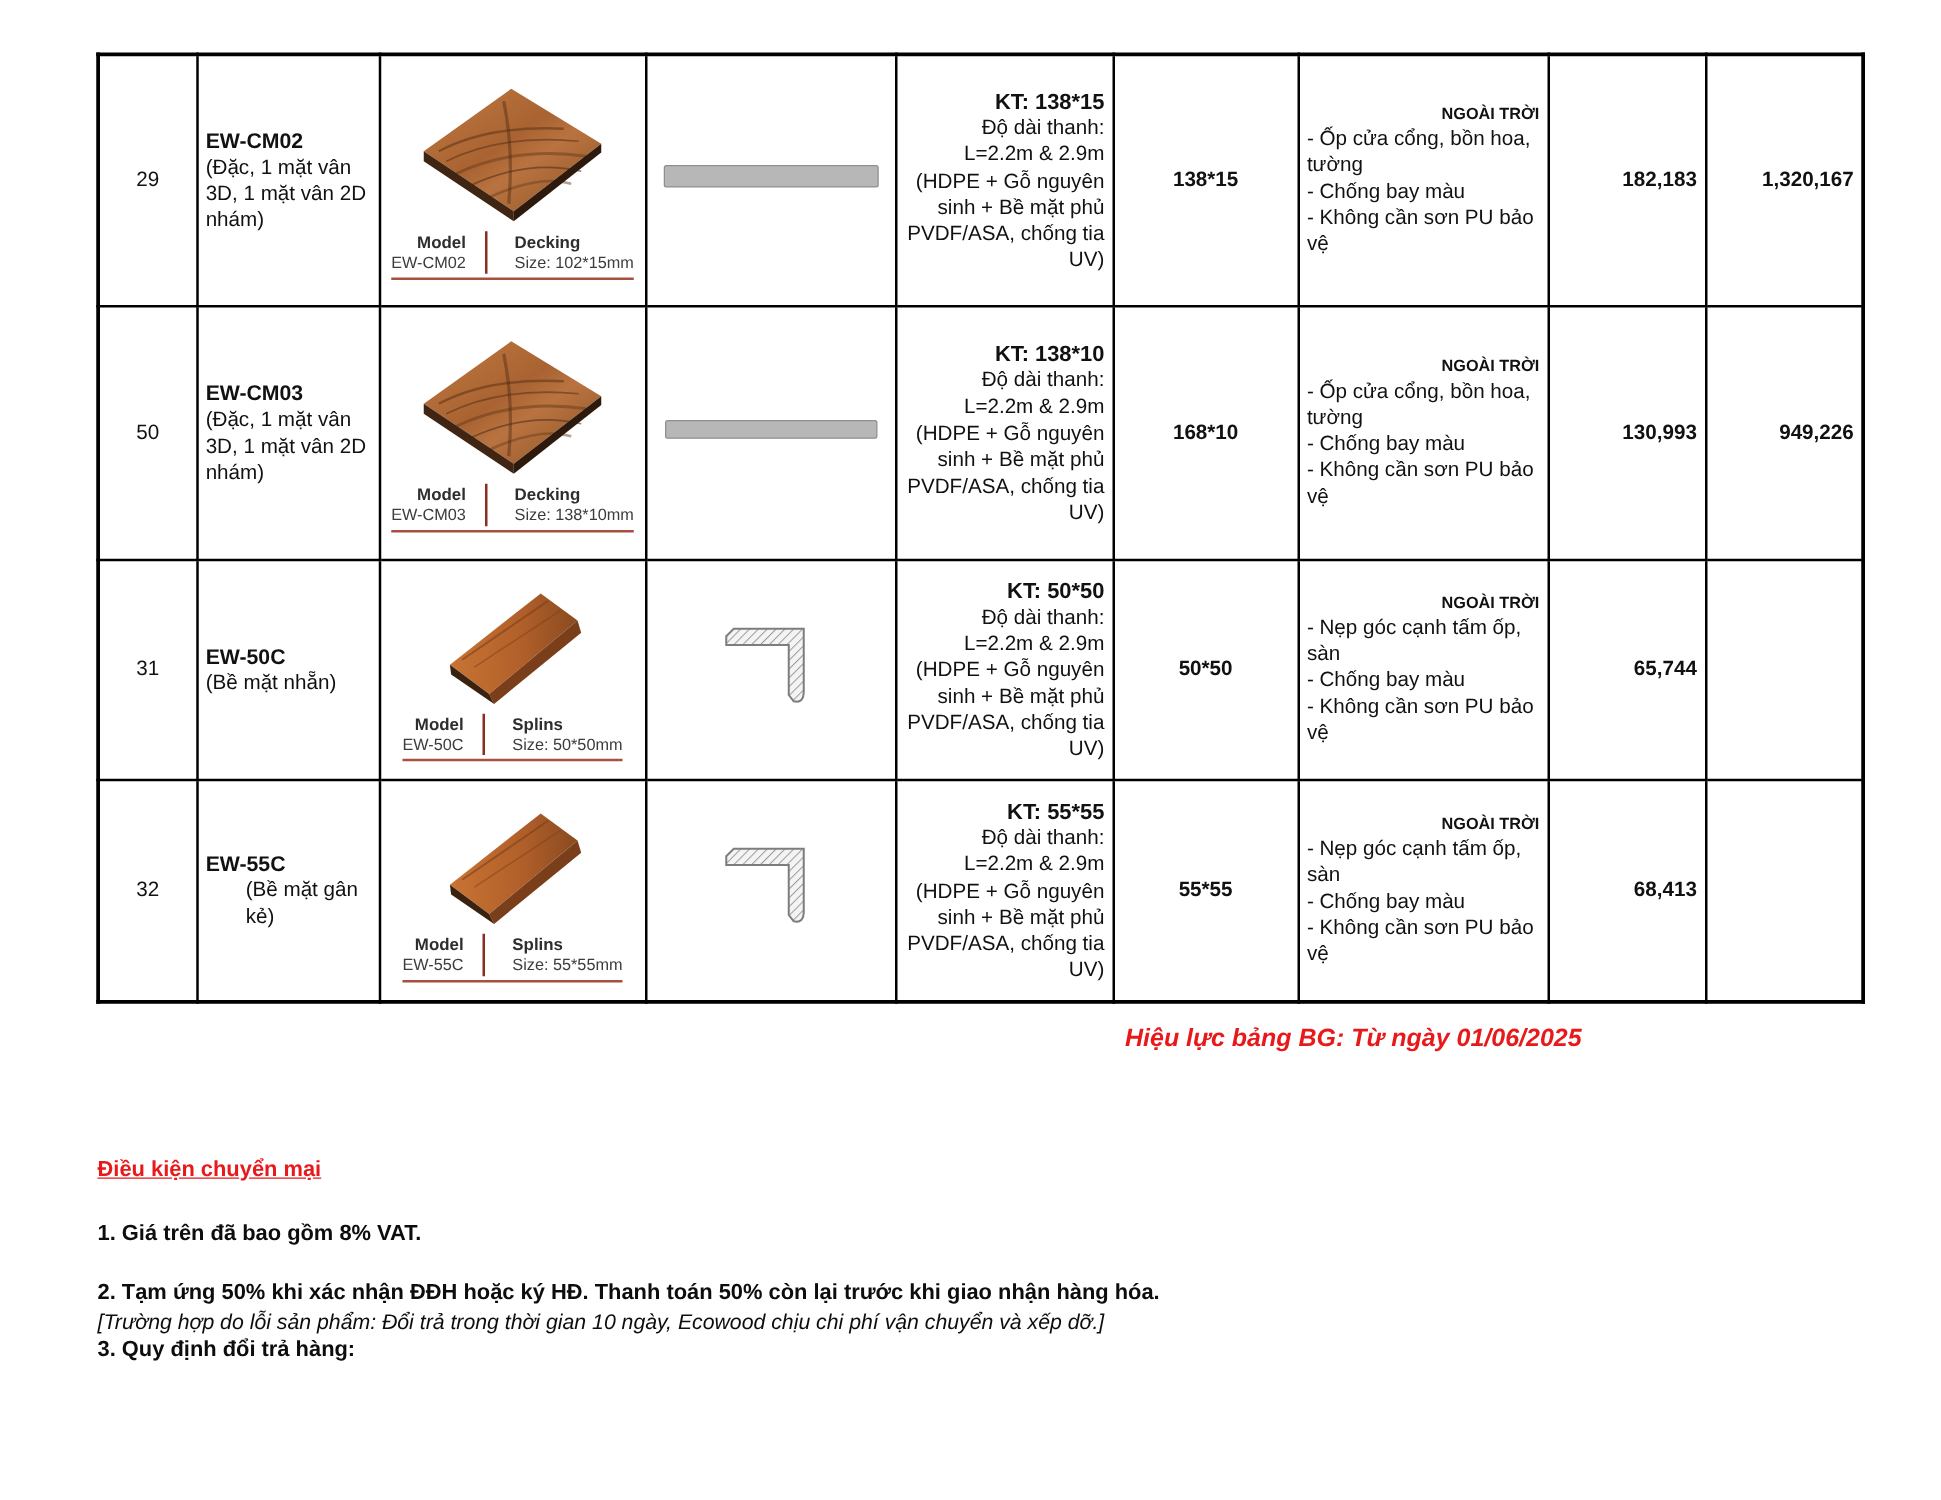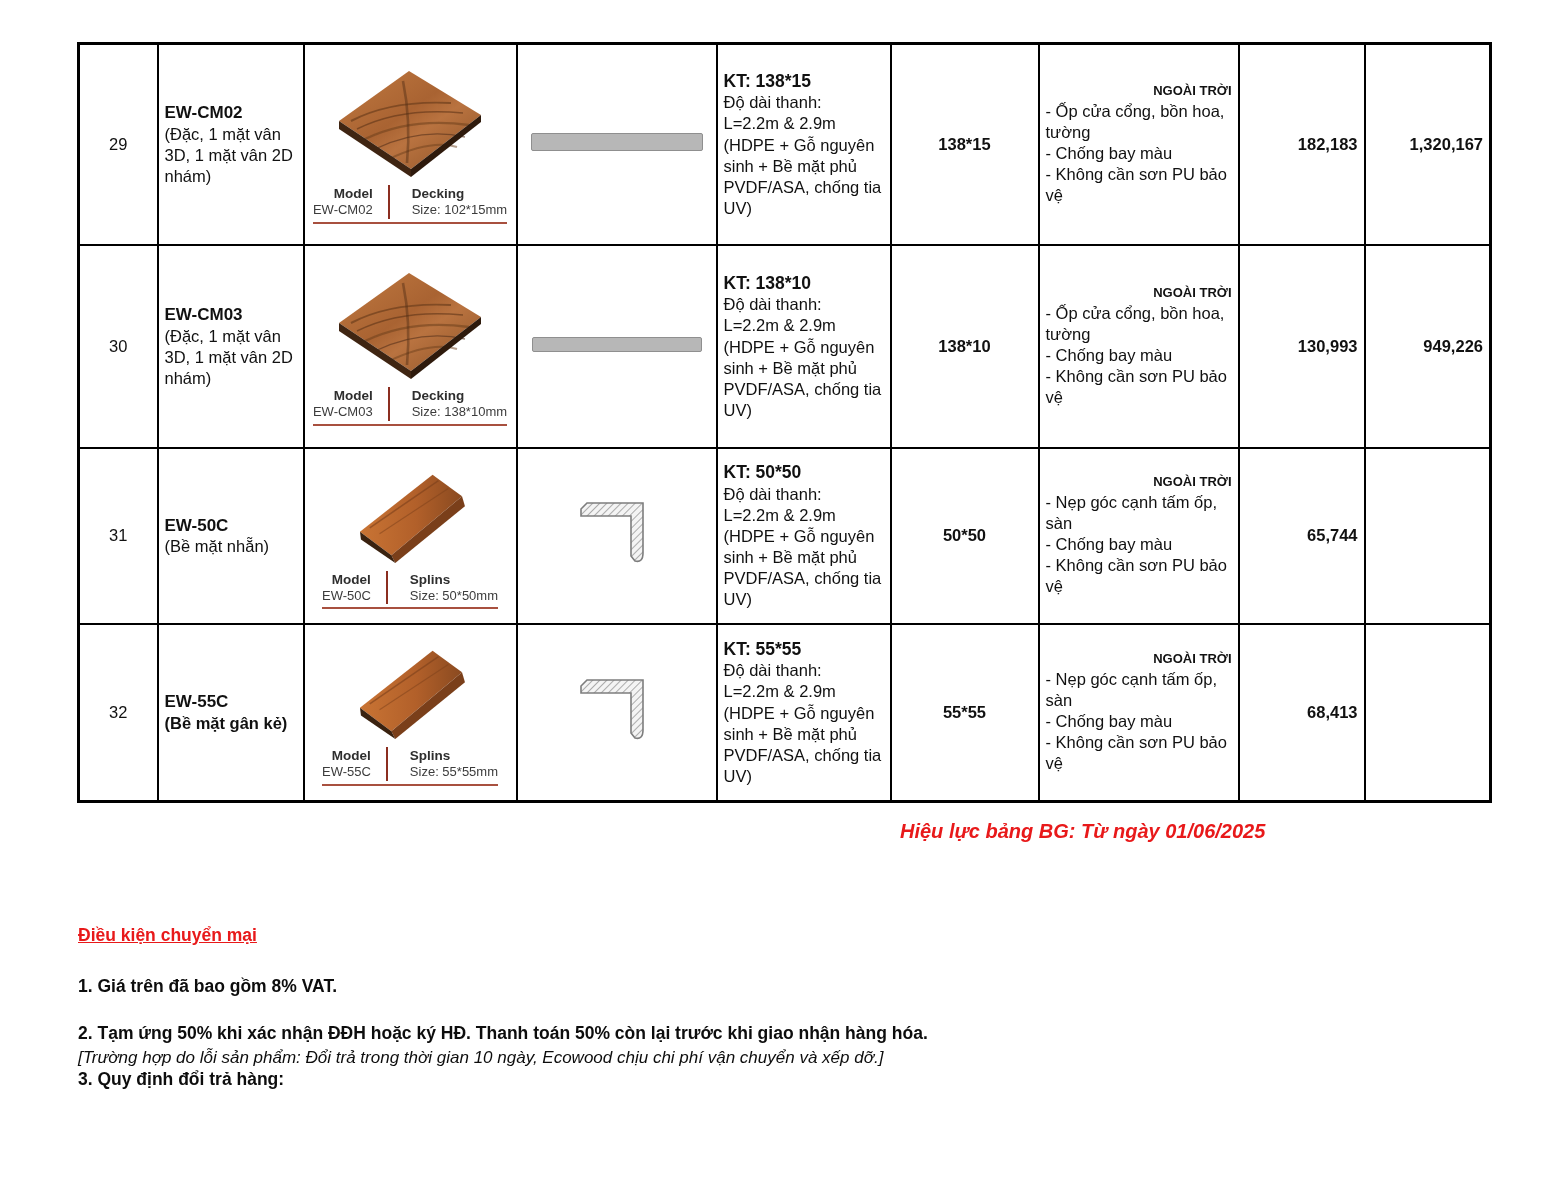--- a/index.html
+++ b/index.html
@@ -9,24 +9,24 @@
   table.price{position:absolute;left:77px;top:42px;width:1412px;border-collapse:collapse;table-layout:fixed;border:3px solid #000;}
   table.price td{border:2px solid #000;vertical-align:middle;padding:4px 6px;font-size:16.5px;line-height:1.28;overflow:hidden;}
   tr.r29 td{height:191px;}
   tr.r30 td{height:193px;}
   tr.r31 td{height:166px;}
   tr.r32 td{height:167px;}
 
   .c-no{text-align:center;font-size:17px;}
   .code{font-weight:700;font-size:17px;}
   .desc{font-size:16.5px;}
-  .desc.bold{font-weight:700;}
+  .desc.bold{font-weight:400;margin-left:32px;}
   .c-img{text-align:center;padding:2px 4px;}
   .c-cross{text-align:center;}
-  .c-kt{text-align:left;}
+  .c-kt{text-align:right;}
   .kt-title{font-weight:700;font-size:17.5px;}
   .c-size{text-align:center;font-weight:700;font-size:17px;}
   .usage-title{text-align:right;font-weight:700;font-size:13px;margin-bottom:1px;}
   .c-price{text-align:right;font-weight:700;font-size:17px;padding-right:10px;}
 
   
   .imgwrap{display:flex;flex-direction:column;align-items:center;justify-content:center;}
   .caption{margin-top:2px;display:inline-block;}
   .cap-cols{display:flex;align-items:stretch;justify-content:center;}
   .cap-left{text-align:right;padding-right:15px;}
@@ -143,21 +143,21 @@
       <div class="usage-title">NGOÀI TRỜI</div>
       <div>- Ốp cửa cổng, bồn hoa, tường</div>
       <div>- Chống bay màu</div>
       <div>- Không cần sơn PU bảo vệ</div>
     </td>
     <td class="c-price">182,183</td>
     <td class="c-price">1,320,167</td>
   </tr>
 
   <tr class="r30">
-    <td class="c-no">30</td>
+    <td class="c-no">50</td>
     <td>
       <div class="code">EW-CM03</div>
       <div class="desc">(Đặc, 1 mặt vân 3D, 1 mặt vân 2D nhám)</div>
     </td>
     <td class="c-img">
       <div class="imgwrap">
         <svg width="158" height="118" viewBox="0 0 158 118">
               <use href="#plank"></use>
             </svg>
         <div class="caption">
@@ -175,21 +175,21 @@
         </div>
       </div>
     </td>
     <td class="c-cross"><span class="bar bar-10"></span></td>
     <td class="c-kt">
       <div class="kt-title">KT: 138*10</div>
       <div>Độ dài thanh:</div>
       <div>L=2.2m &amp; 2.9m</div>
       <div>(HDPE + Gỗ nguyên sinh + Bề mặt phủ PVDF/ASA, chống tia UV)</div>
     </td>
-    <td class="c-size">138*10</td>
+    <td class="c-size">168*10</td>
     <td>
       <div class="usage-title">NGOÀI TRỜI</div>
       <div>- Ốp cửa cổng, bồn hoa, tường</div>
       <div>- Chống bay màu</div>
       <div>- Không cần sơn PU bảo vệ</div>
     </td>
     <td class="c-price">130,993</td>
     <td class="c-price">949,226</td>
   </tr>
 

